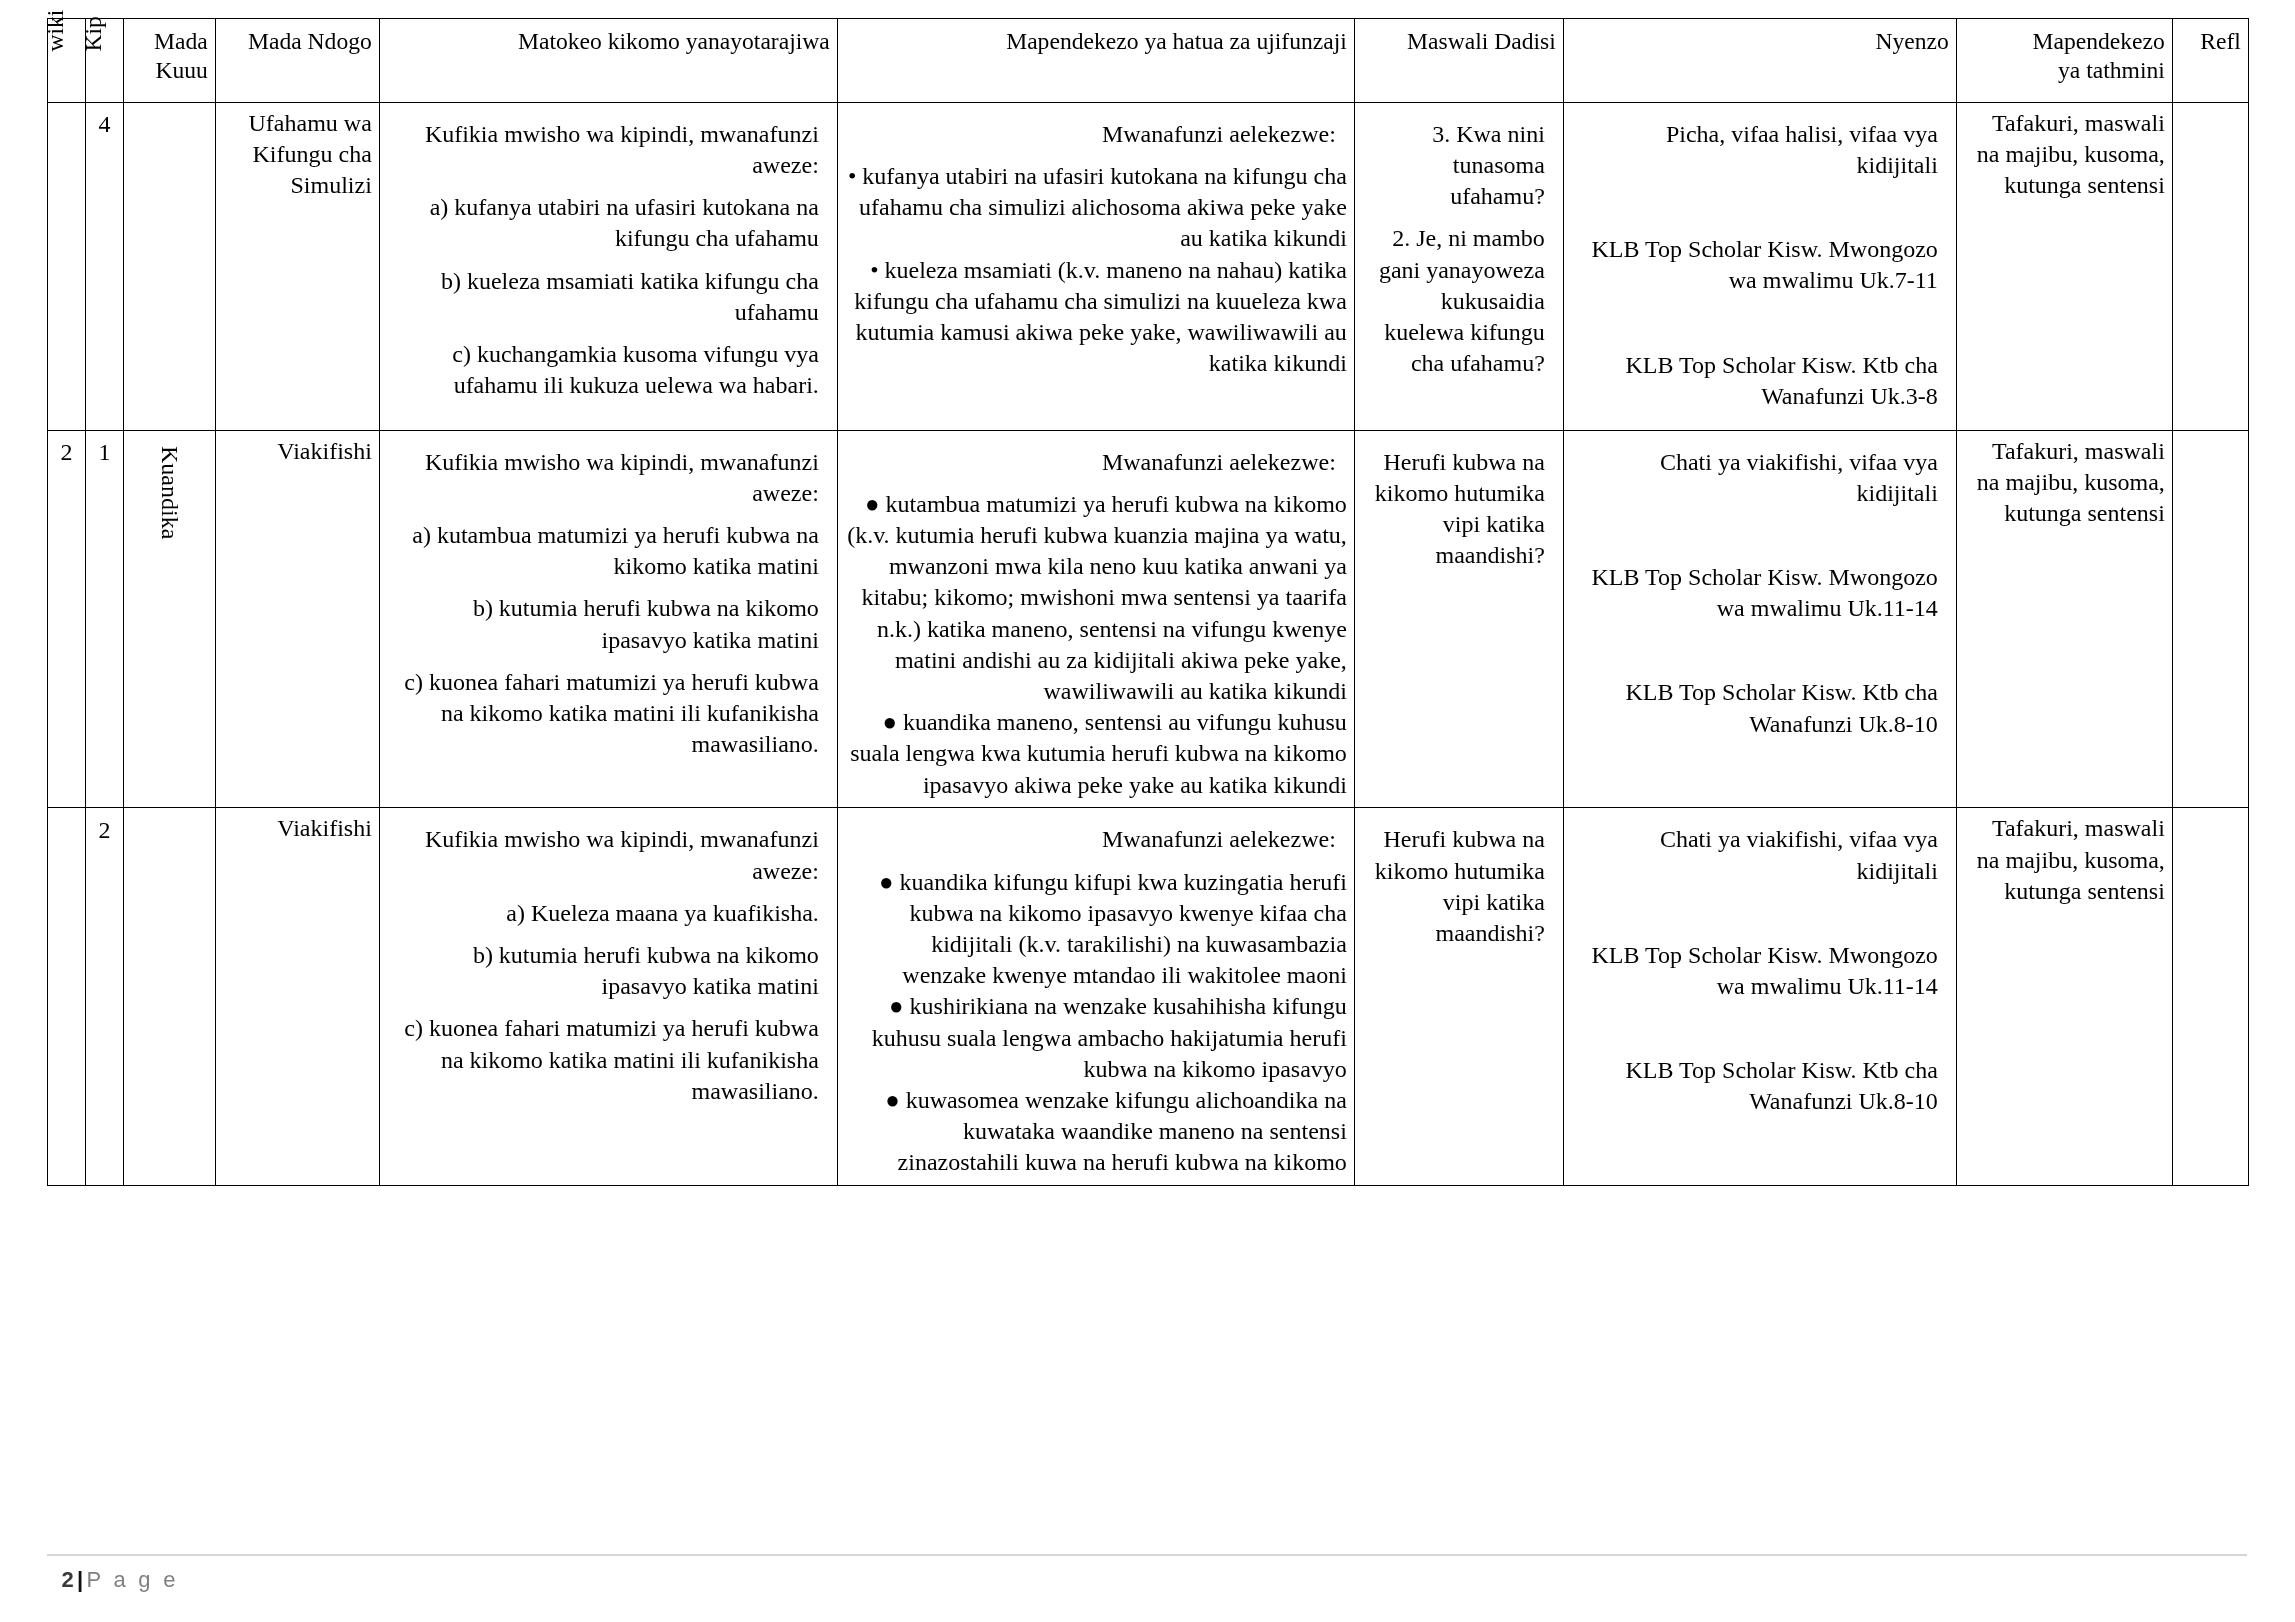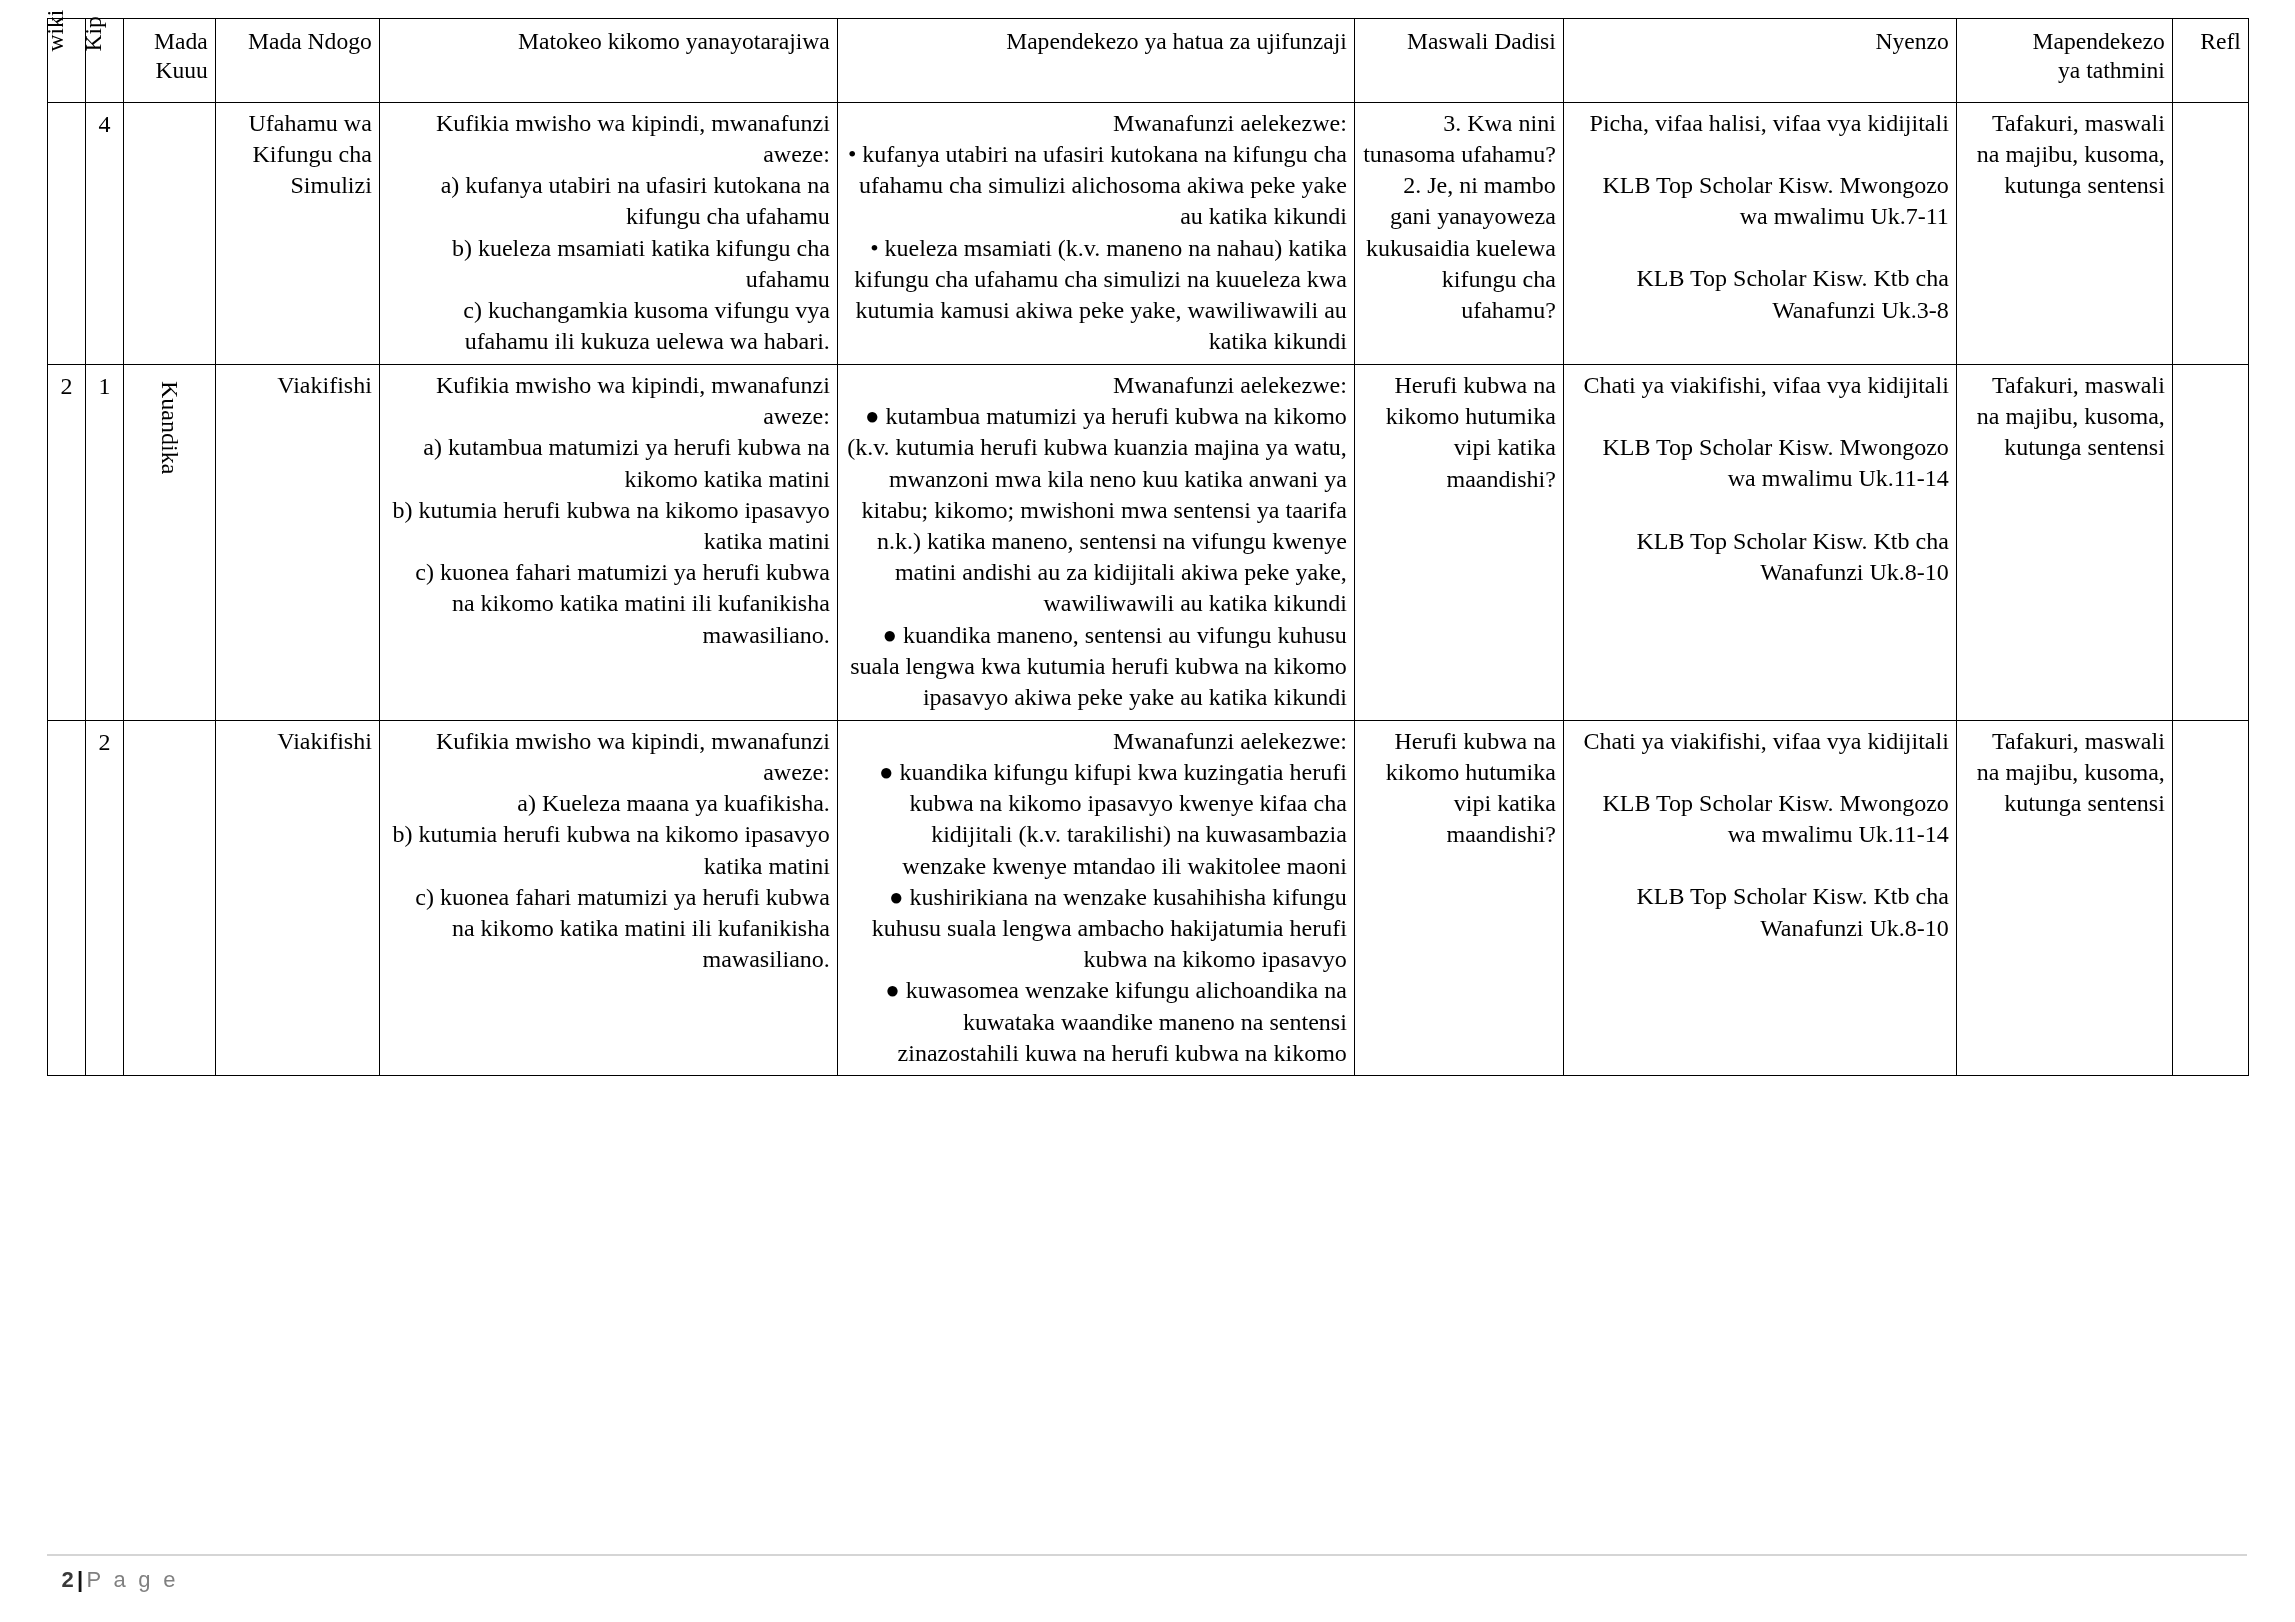--- a/index.html
+++ b/index.html
@@ -92,21 +92,21 @@
     transform: rotate(90deg);
     transform-origin: left top;
     white-space: nowrap;
     font-size: 24px;
     line-height: 1;
     position: absolute;
     left: 58px;
     top: 15.7px;
   }
 
-  .cell-p { margin: 0; }
+  .cell-p { margin: 11px; }
   .cell-p + .cell-p { margin-top: 0; }
   .blank-line { display: block; height: 31px; }
   .ital { }
   .bullet-line { margin: 0; }
   .nyenzo-small { font-size: 23.6px; line-height: 1.30; }
   .mapend-small { font-size: 23px; line-height: 1.28; }
 
   
   .footer {
     position: absolute;

